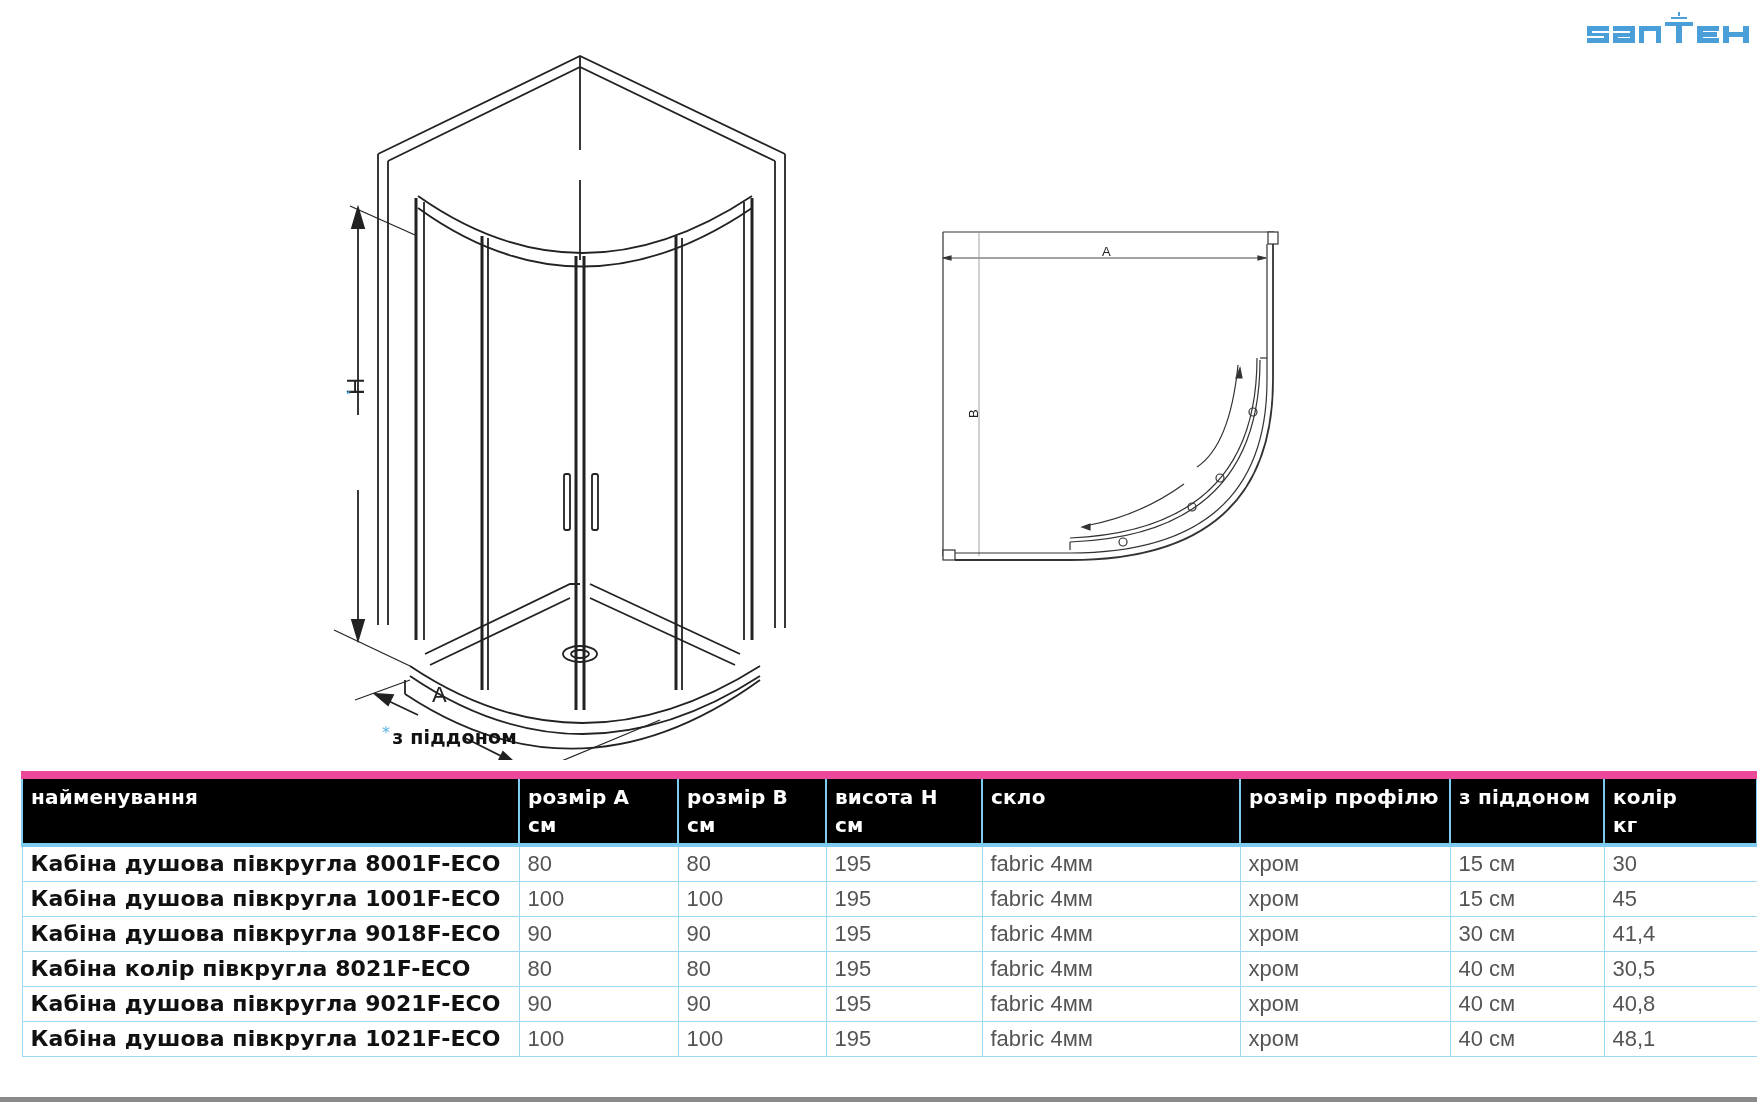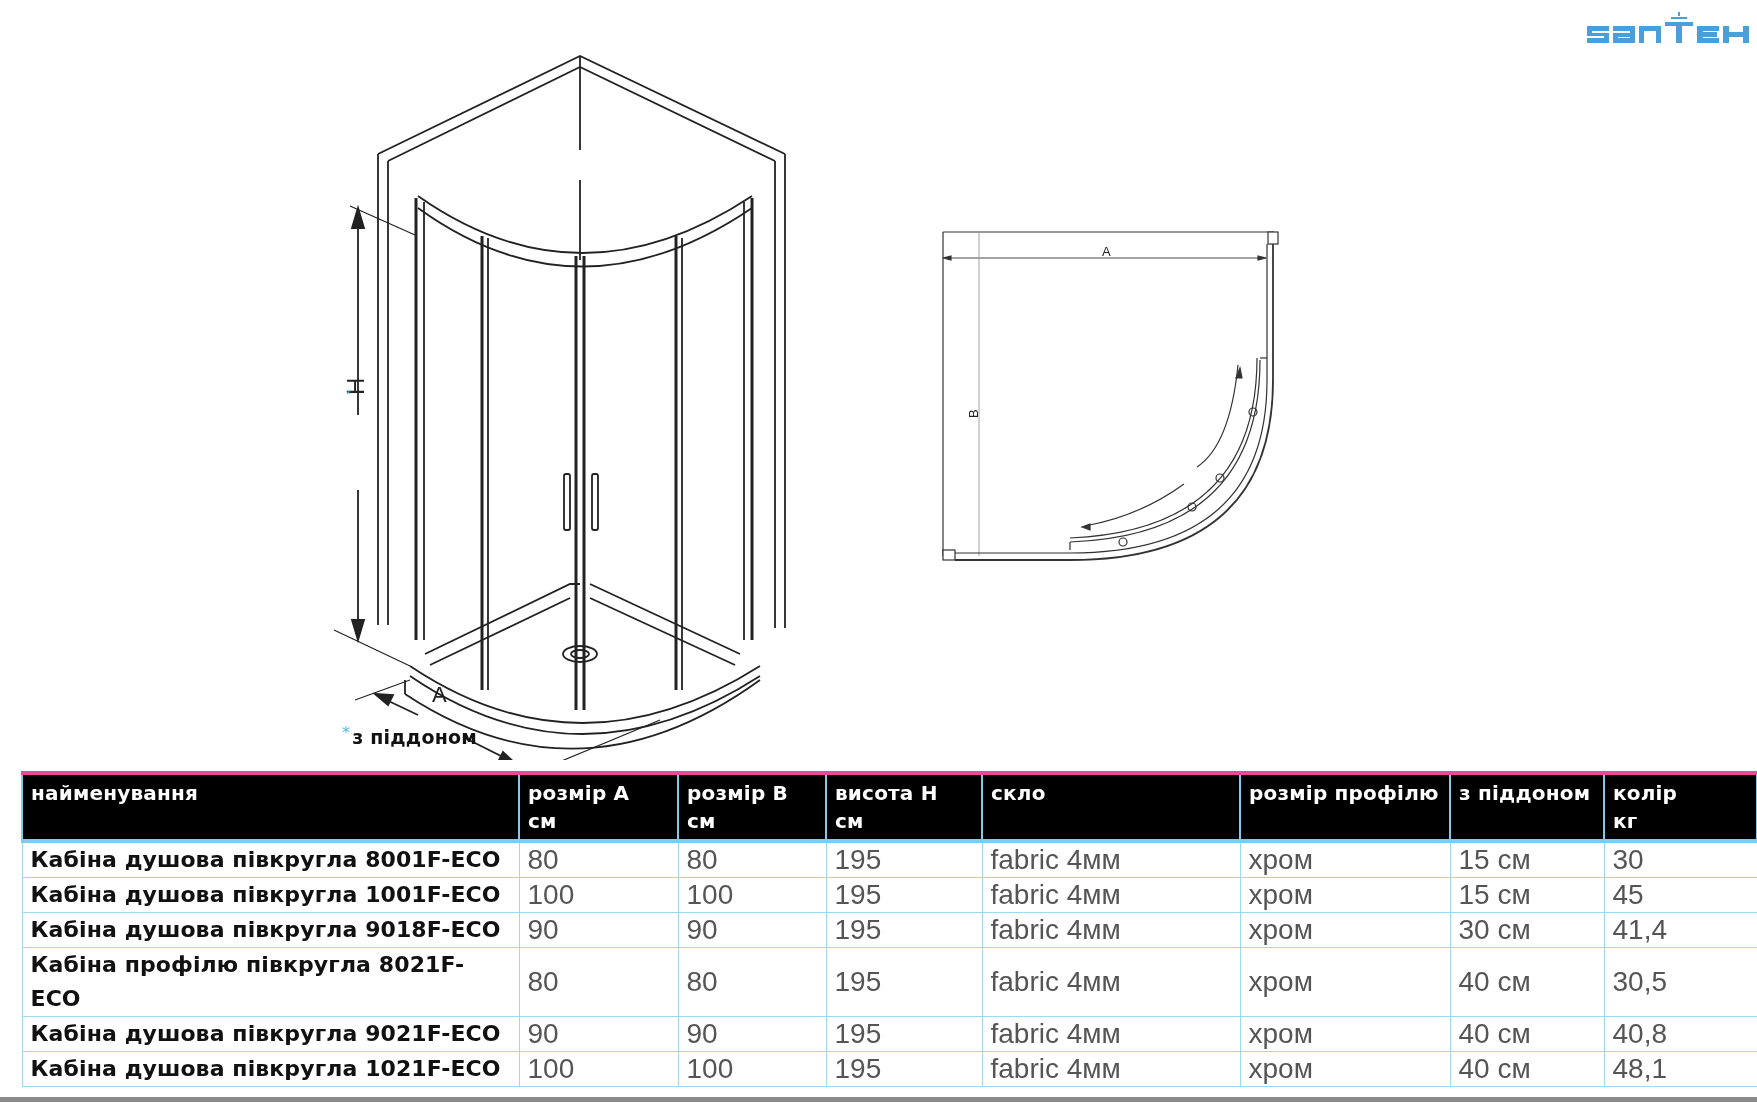--- a/index.html
+++ b/index.html
@@ -1,28 +1,28 @@
 <!DOCTYPE html>
 <html><head>
 <meta charset="utf-8">
 <style>
   html, body { margin:0; padding:0; background:#ffffff; }
   body { width:1757px; height:1102px; position:relative; overflow:hidden; font-family:"DejaVu Sans", sans-serif; }
   .logo { position:absolute; left:1585px; top:10px; width:170px; height:36px; }
   .drawing { position:absolute; }
   .iso { left:300px; top:40px; width:500px; height:720px; }
   .plan { left:930px; top:220px; width:360px; height:360px; }
-  .footnote { position:absolute; left:342px; top:726px; font-family:"DejaVu Sans", sans-serif; font-weight:bold; font-size:19px; color:#111; letter-spacing:0.2px; }
+  .footnote { position:absolute; left:382px; top:726px; font-family:"DejaVu Sans", sans-serif; font-weight:bold; font-size:19px; color:#111; letter-spacing:0.2px; }
   .footnote .star { color:#5ab4e5; font-weight:normal; font-size:16px; vertical-align:top; position:relative; top:-3px; margin-right:2px; }
   .dim-label { position:absolute; font-family:"Liberation Sans", sans-serif; color:#222; }
   table.spec { position:absolute; left:21px; top:771px; width:1735px; border-collapse:collapse; table-layout:fixed; }
   table.spec th, table.spec td { border:2px solid #7dcbef; padding:0 8px; text-align:left; vertical-align:top; }
   table.spec thead th { background:#000; color:#fff; font-family:"DejaVu Sans", sans-serif; font-weight:bold; font-size:20px; height:60px; line-height:28px; padding-top:4px; letter-spacing:0.2px; }
-  table.spec thead tr th { border-top:4px solid #ec4899; border-bottom:4px solid #7dcbef;margin-left:16px; }
-  table.spec tbody td { height:34px; line-height:34px; font-family:"Liberation Sans", sans-serif; font-size:28px; color:#444; font-weight:normal; vertical-align:middle; border:1px solid #9fd8f2; }
+  table.spec thead tr th { border-top:8px solid #ec4899; border-bottom:4px solid #7dcbef;margin-left:16px; }
+  table.spec tbody td { height:34px; line-height:34px; font-family:"Liberation Sans", sans-serif; font-size:22px; color:#444; font-weight:normal; vertical-align:middle; border:1px solid #9fd8f2; }
   table.spec tbody td.name { font-family:"DejaVu Sans", sans-serif; font-weight:bold; color:#111; font-size:22px; letter-spacing:0.1px; }
   table.spec tbody td.light { color:#555; font-weight:300; }
   .bottom-bar { position:absolute; left:0; top:1097px; width:1757px; height:5px; background:#8a8a8a; }
 </style>
 </head>
 <body>
 
 <div class="logo">
   <svg width="170" height="36" viewBox="0 0 170 36">
     <g fill="#4a9fd8">
@@ -212,21 +212,21 @@
       <td class="name">Кабіна душова півкругла 9018F-ECO</td>
       <td class="light">90</td>
       <td class="light">90</td>
       <td class="light">195</td>
       <td class="light">fabric 4мм</td>
       <td class="light">хром</td>
       <td class="light">30 см</td>
       <td class="light">41,4</td>
     </tr>
     <tr>
-      <td class="name">Кабіна профілю півкругла 8021F-ECO</td>
+      <td class="name">Кабіна колір півкругла 8021F-ECO</td>
       <td class="light">80</td>
       <td class="light">80</td>
       <td class="light">195</td>
       <td class="light">fabric 4мм</td>
       <td class="light">хром</td>
       <td class="light">40 см</td>
       <td class="light">30,5</td>
     </tr>
     <tr>
       <td class="name">Кабіна душова півкругла 9021F-ECO</td>

